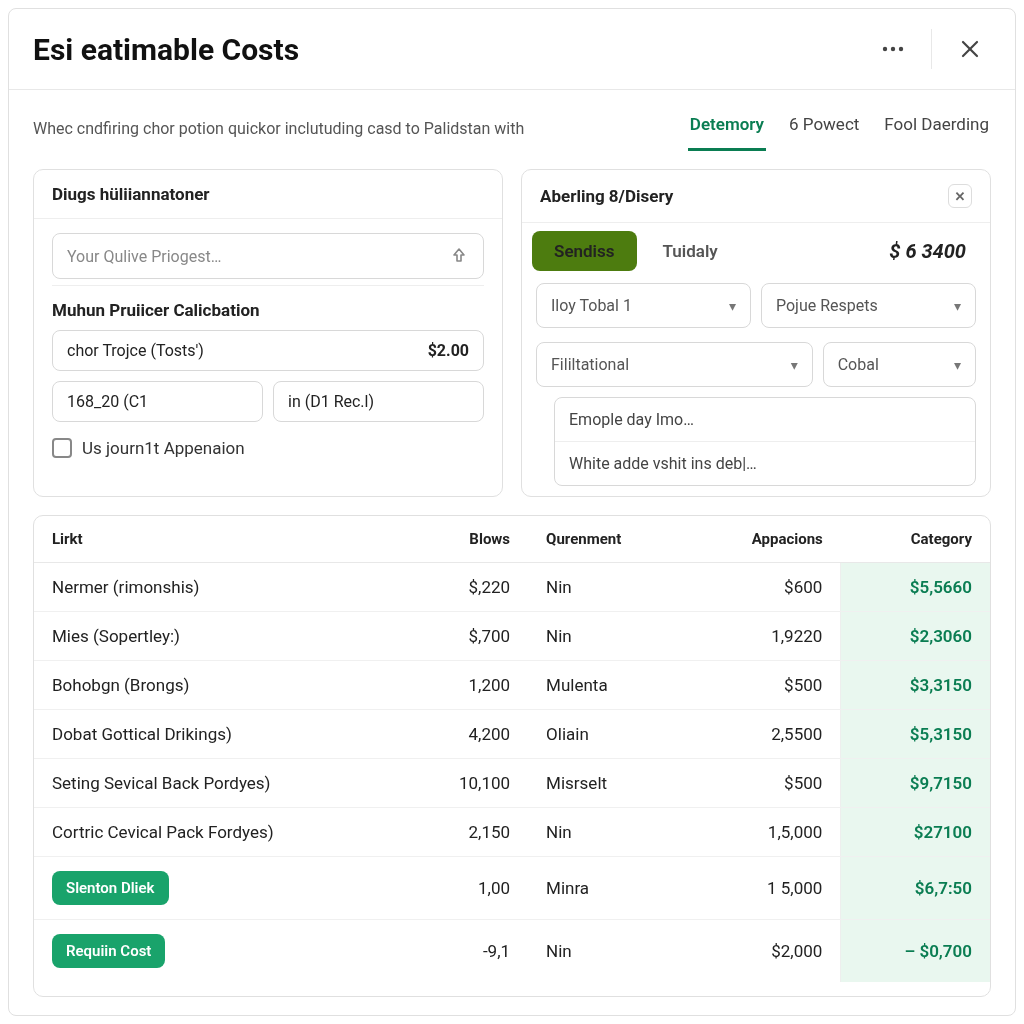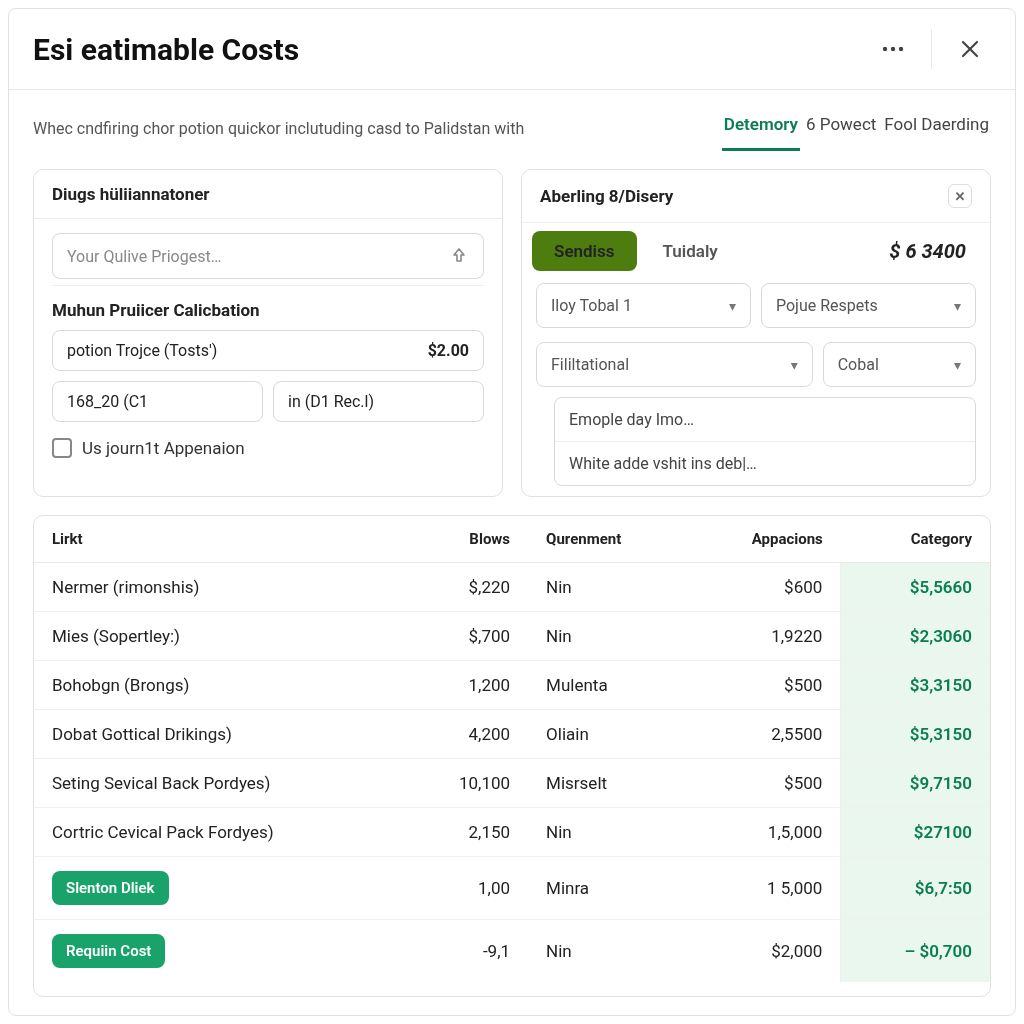--- a/index.html
+++ b/index.html
@@ -53,21 +53,21 @@
     }
     .close-btn {
       border-left: 1px solid #e8e8e8;
       margin-left: 8px;
       padding-left: 16px;
     }
     .subheader {
       display: flex;
       align-items: center;
       padding: 16px 24px 0 24px;
-      gap: 4px;
+      gap: 21px;
     }
     .subheader-text {
       color: #555;
       font-size: 16px;
       flex: 1;
     }
     .tab-link {
       font-size: 17px;
       padding: 8px 2px 14px 2px;
       color: #444;
@@ -317,21 +317,21 @@
         <div class="input-box">
           <span>Your Qulive Priogest…</span>
           <span class="upload-icon">
             <svg width="20" height="20" viewBox="0 0 20 20">
                 <path d="M10 3 L5 9 H8 V15 H12 V9 H15 Z" fill="none" stroke="currentColor" stroke-width="1.6" stroke-linejoin="round"></path>
               </svg>
           </span>
         </div>
         <div class="sub-panel-header">Muhun Pruiicer Calicbation</div>
         <div class="row-box">
-          <span>potion Trojce (Tosts')</span>
+          <span>chor Trojce (Tosts')</span>
           <span style="font-weight:700">$2.00</span>
         </div>
         <div class="two-col">
           <div class="row-box">
             <span>168_20 (C1</span>
           </div>
           <div class="row-box">
             <span>in (D1  Rec.l)</span>
           </div>
         </div>

